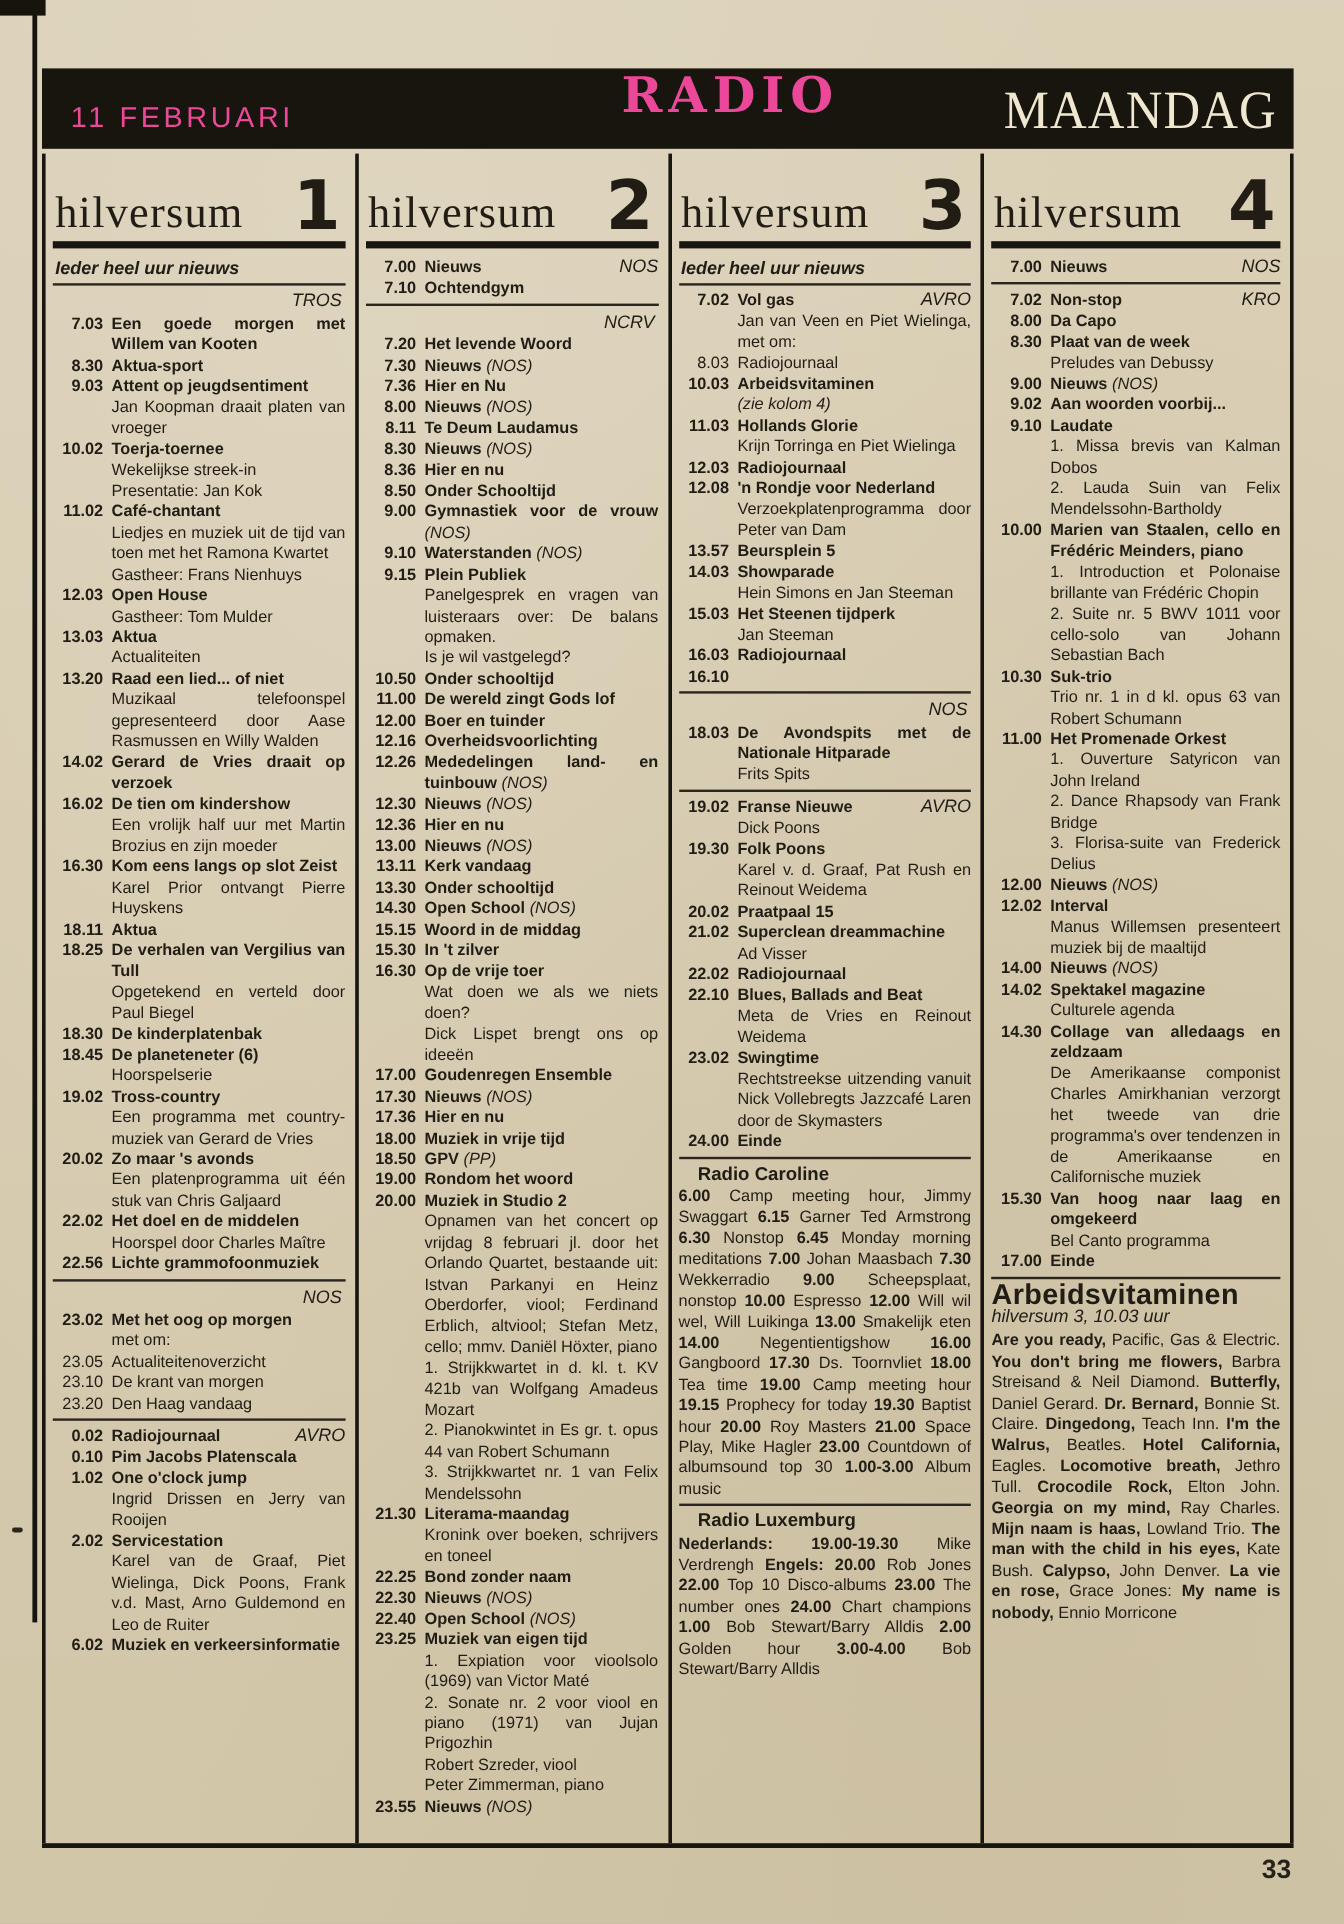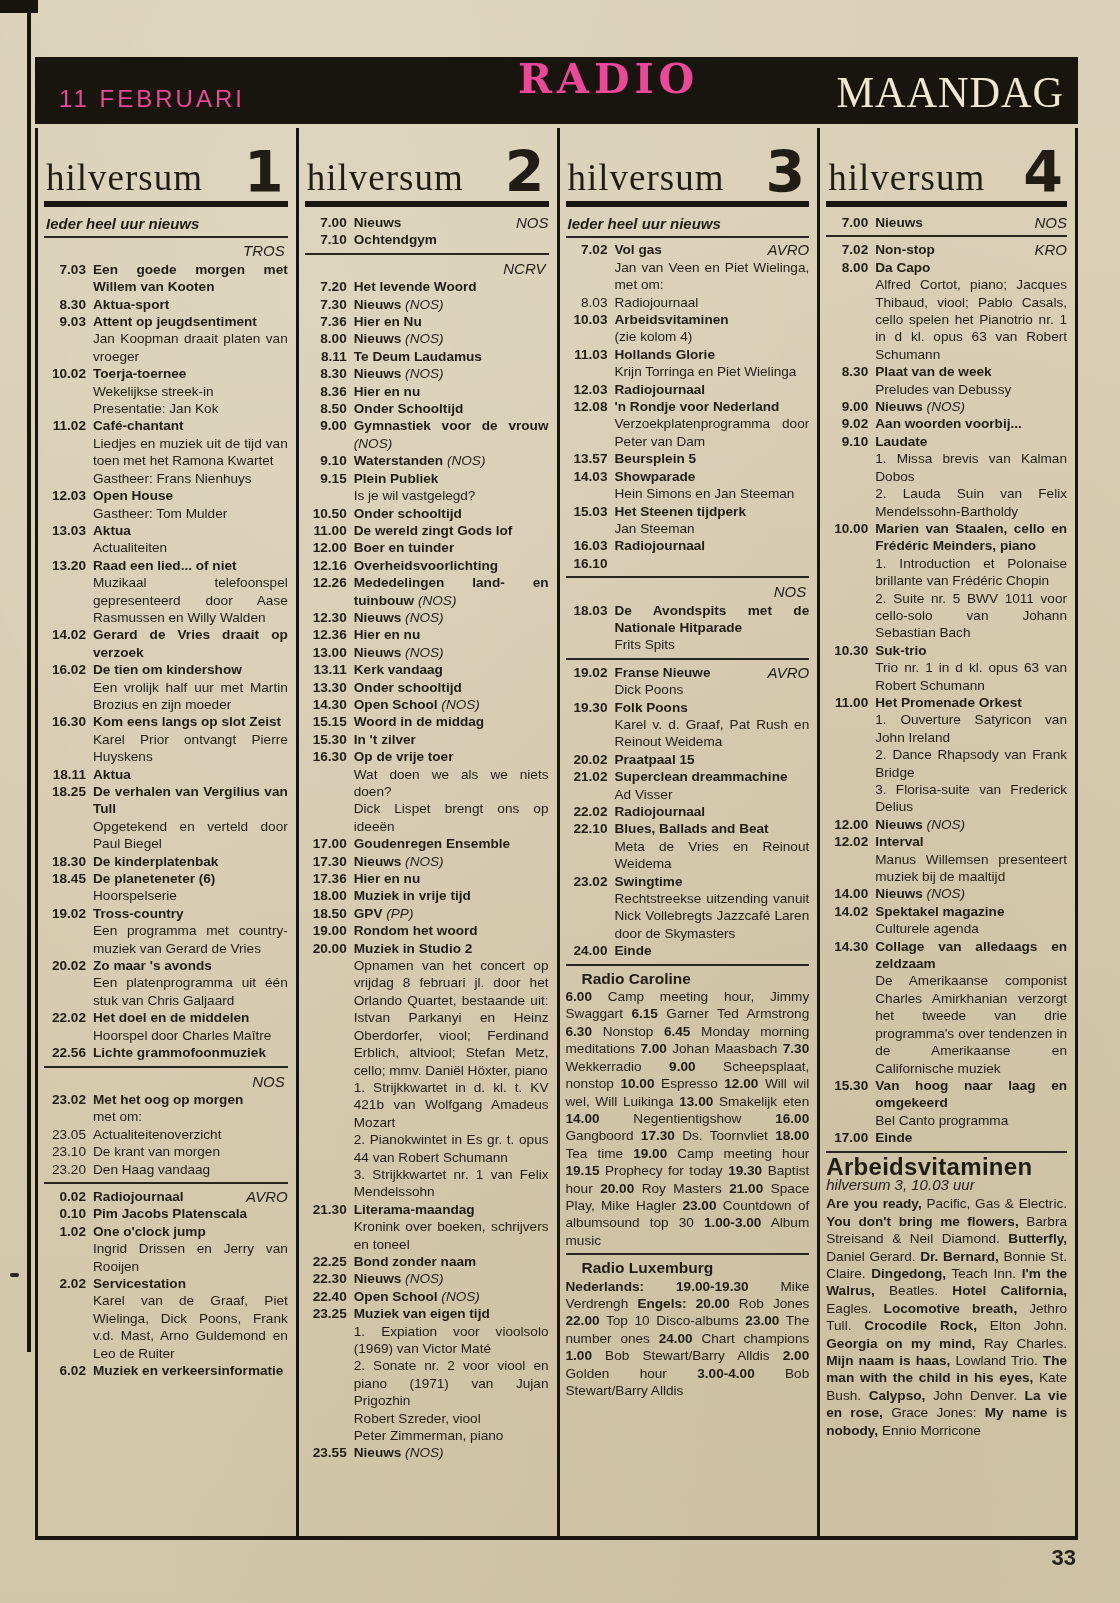--- a/index.html
+++ b/index.html
@@ -50,21 +50,21 @@
   .netlabel{text-align:right;font-style:italic;font-size:15px;padding:1px 3px 1px 0;}
   .rule{border-top:2px solid #2a261e;margin:4px 0;}
   .prow{display:flex;}
   .ptime{flex:0 0 42px;text-align:right;font-weight:bold;padding-right:7px;white-space:nowrap;}
   .prow.light .ptime,.prow.light .ptitle{font-weight:normal;}
   .pbody{flex:1;text-align:justify;}
   .ptitle{font-weight:bold;}
   .pnote{font-style:italic;}
   .pnet{float:right;font-style:italic;font-size:15px;margin-left:6px;font-weight:normal;}
   .pdesc{font-weight:normal;}
-  .pdesc.italic{}
+  .pdesc.italic{font-style:italic;}
 
   .feature{margin-top:1px;}
   .feature-title{font-weight:bold;font-size:15.5px;margin:2px 16px 1px;}
   .feature-title.big{font-size:24px;margin:5px 0 1px;letter-spacing:.3px;}
   .feature-sub{font-style:italic;font-size:15px;margin-bottom:2px;}
   .feature-text{text-align:justify;}
   .feature-text b{font-weight:bold;}
 
   .page-num{position:absolute;right:44px;top:1545px;font-weight:bold;font-size:22px;color:#26221a;}
 </style>
@@ -261,21 +261,21 @@
           <div class="prow">
             <div class="ptime">9.00</div>
             <div class="pbody"><span class="ptitle">Gymnastiek voor de vrouw</span><span class="pnote"> (NOS)</span></div>
           </div>
           <div class="prow">
             <div class="ptime">9.10</div>
             <div class="pbody"><span class="ptitle">Waterstanden</span><span class="pnote"> (NOS)</span></div>
           </div>
           <div class="prow">
             <div class="ptime">9.15</div>
-            <div class="pbody"><span class="ptitle">Plein Publiek</span><div class="pdesc">Is je wil vastgelegd?</div></div>
+            <div class="pbody"><span class="ptitle">Plein Publiek</span><div class="pdesc">Panelgesprek en vragen van luisteraars over: De balans opmaken.</div><div class="pdesc">Is je wil vastgelegd?</div></div>
           </div>
           <div class="prow">
             <div class="ptime">10.50</div>
             <div class="pbody"><span class="ptitle">Onder schooltijd</span></div>
           </div>
           <div class="prow">
             <div class="ptime">11.00</div>
             <div class="pbody"><span class="ptitle">De wereld zingt Gods lof</span></div>
           </div>
           <div class="prow">
@@ -493,21 +493,21 @@
             <div class="ptime">7.00</div>
             <div class="pbody"><span class="pnet">NOS</span><span class="ptitle">Nieuws</span></div>
           </div>
           <div class="rule"></div>
           <div class="prow">
             <div class="ptime">7.02</div>
             <div class="pbody"><span class="pnet">KRO</span><span class="ptitle">Non-stop</span></div>
           </div>
           <div class="prow">
             <div class="ptime">8.00</div>
-            <div class="pbody"><span class="ptitle">Da Capo</span><div class="pdesc">Alfred Cortot, piano; Jacques Thibaud, viool; Pablo Casals, cello spelen het Pianotrio nr. 1 in d kl. opus 63 van Robert Schumann</div></div>
+            <div class="pbody"><span class="ptitle">Da Capo</span></div>
           </div>
           <div class="prow">
             <div class="ptime">8.30</div>
             <div class="pbody"><span class="ptitle">Plaat van de week</span><div class="pdesc">Preludes van Debussy</div></div>
           </div>
           <div class="prow">
             <div class="ptime">9.00</div>
             <div class="pbody"><span class="ptitle">Nieuws</span><span class="pnote"> (NOS)</span></div>
           </div>
           <div class="prow">

